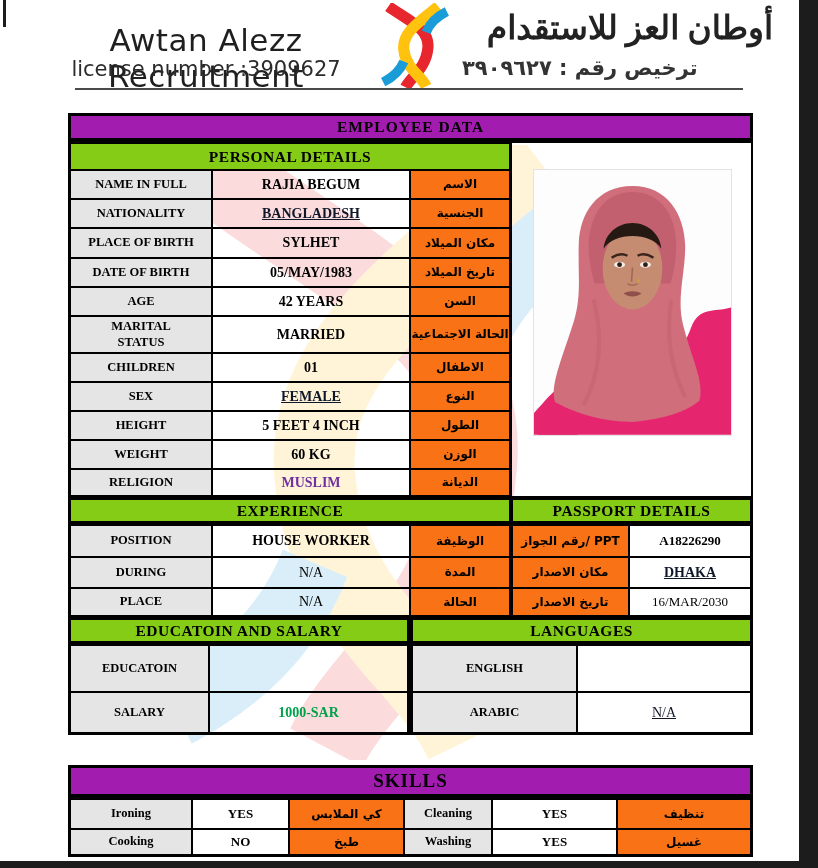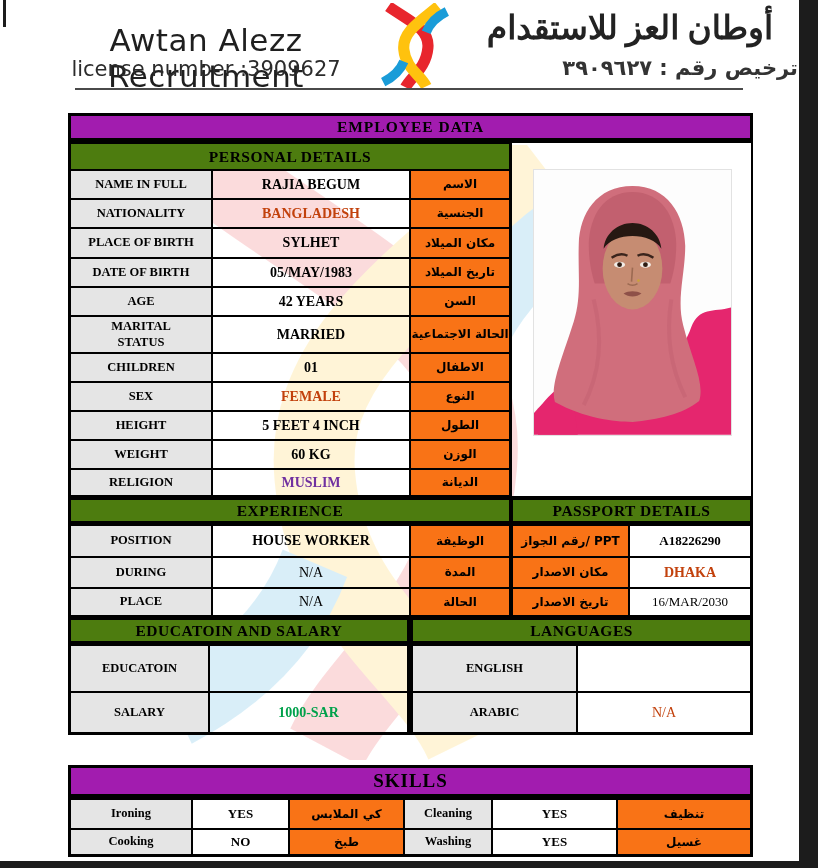--- a/index.html
+++ b/index.html
@@ -12,39 +12,39 @@
   .edge-bottom { position:absolute; left:0; top:861px; width:818px; height:7px; background:#1c1c1c; }
   .edge-tick   { position:absolute; left:3px; top:0; width:3px; height:27px; background:#1c1c1c; }
 
   
   .company-en { position:absolute; left:38px; top:22px; width:336px; text-align:center;
                 font-family:"DejaVu Sans", sans-serif; font-size:31px; color:#1f1f1f; letter-spacing:0.5px; }
   .license-en { position:absolute; left:38px; top:57px; width:336px; text-align:center;
                 font-family:"DejaVu Sans", sans-serif; font-size:21px; color:#2b2b2b; }
   .company-ar { position:absolute; left:462px; top:8px; width:336px; text-align:center; direction:rtl;
                 font-family:Liberation Serif, serif; font-size:33px; font-weight:bold; color:#222; }
-  .license-ar { position:absolute; left:462px; top:56px; width:336px; text-align:right; direction:rtl;
+  .license-ar { position:absolute; left:462px; top:56px; width:336px; text-align:left; direction:rtl;
                 font-family:"DejaVu Sans", sans-serif; font-size:21px; font-weight:bold; color:#333; }
   .header-rule { position:absolute; left:75px; top:88px; width:668px; height:2px; background:#4a4a4a; }
   .logo { position:absolute; left:370px; top:3px; width:90px; height:86px; }
 
   
   .watermark { position:absolute; left:130px; top:145px; width:520px; height:615px;
                opacity:0.16; z-index:0; }
 
   
   .sec { position:absolute; z-index:1; display:grid; border:2px solid #000; }
   .cell { display:flex; align-items:center; justify-content:center; border:1px solid #000;
           text-align:center; font-weight:bold; font-size:12.5px; color:#000; line-height:1.25; }
   .lbl { background:#e5e5e5; }
   .val { background:transparent; font-size:14px; }
   .arc { background:#f97316; font-family:"DejaVu Sans", sans-serif; direction:rtl; font-size:12px; }
-  .hdr { background:#4d7c0f; font-size:15.5px; letter-spacing:0.5px; }
+  .hdr { background:#84cc16; font-size:15.5px; letter-spacing:0.5px; }
   .ghdr{ background:#a21caf; font-size:15.5px; letter-spacing:1px; }
-  .red { color:#c2410c; } .green { color:#00A14B; } .purple { color:#7030A0; }
+  .red { color:#0f172a;text-decoration:underline; } .green { color:#00A14B; } .purple { color:#7030A0; }
   .normal { font-weight:normal; }
   .narrow { max-width:100px; margin:0 auto; }
   .span-all { grid-column:1 / -1; }
 
   #emp-header   { left:68px; top:113px; width:685px; height:28px; grid-template-columns:1fr; }
   #personal     { left:68px;  top:141px; width:444px; height:357px;
                   grid-template-columns:142px 198px 1fr;
                   grid-template-rows:27px 29px 29px 30px 29px 29px 37px 29px 29px 29px 29px 1fr; }
   #photo-cell   { left:510px; top:141px; width:243px; height:357px; background:transparent;
                   display:block; }

